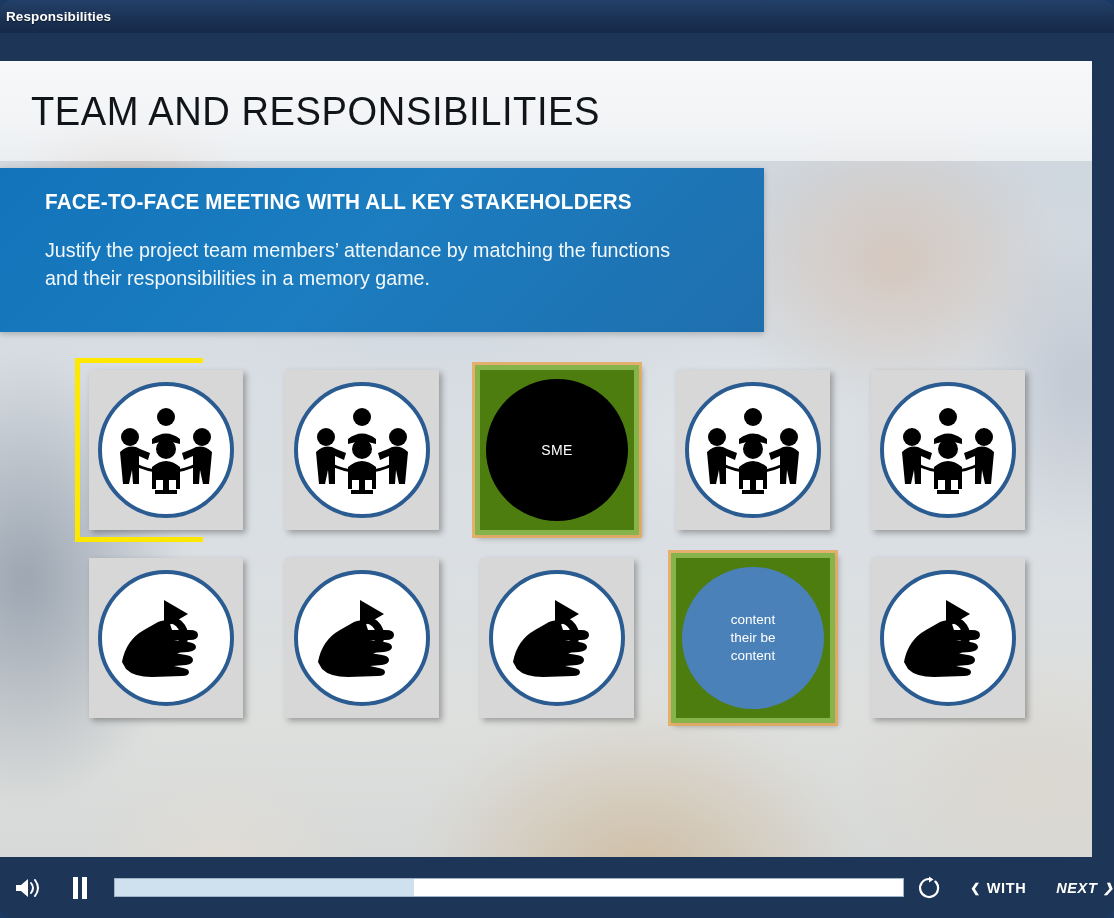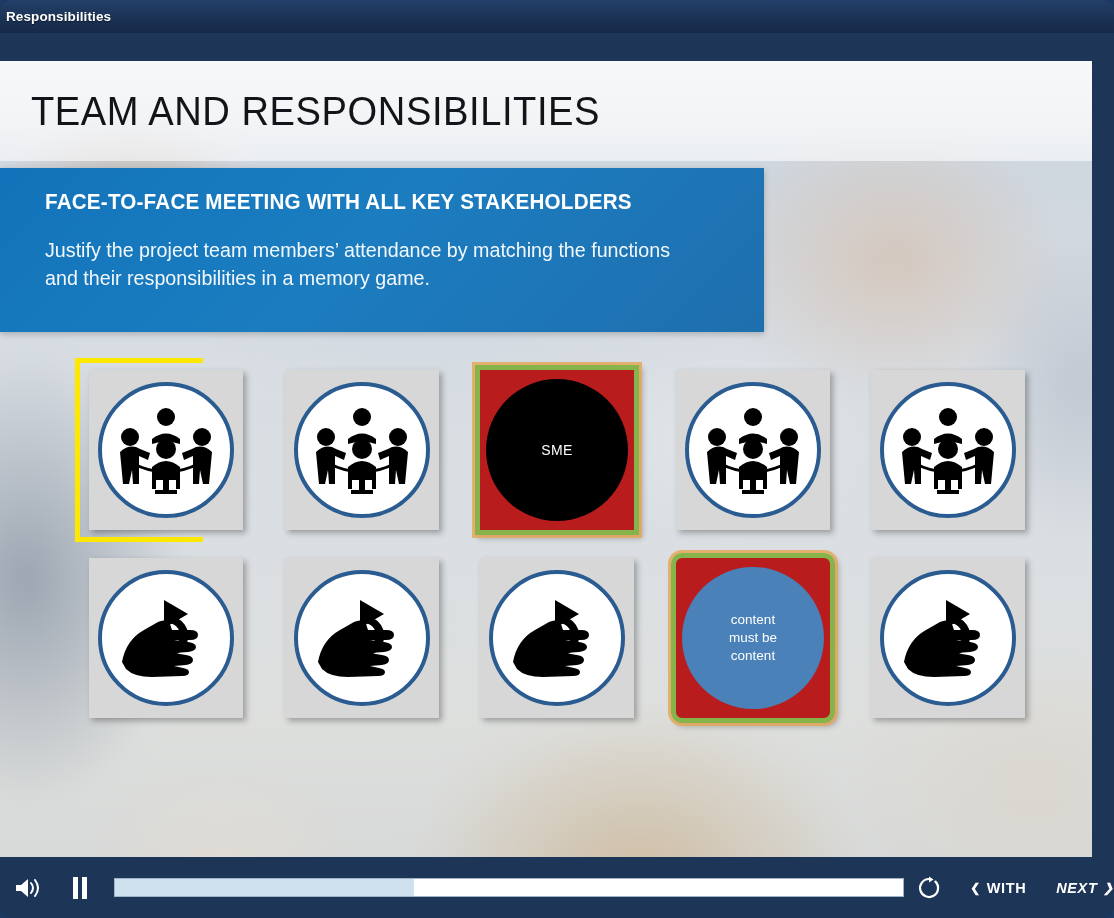--- a/index.html
+++ b/index.html
@@ -107,28 +107,28 @@
     display:flex; align-items:center; justify-content:center;
   }
   .memory-card.col-0{ left:0; }
   .memory-card.col-1{ left:196px; }
   .memory-card.col-2{ left:391px; }
   .memory-card.col-3{ left:587px; }
   .memory-card.col-4{ left:782px; }
 
   
   .memory-card.flipped{
-    background:#b91c1c;
+    background:#4d7c0f;
     border:5px solid #86b44a;
     outline:3px solid rgba(230,168,90,.85);
     outline-offset:0px;
     width:164px; height:170px; top:-5px;
   }
   .memory-card.flipped.col-2{ left:-5px; }
-  .memory-card.flipped.col-3{ left:-5px;border-radius:11px; }
+  .memory-card.flipped.col-3{ left:-5px; }
 
   
   #focus-bracket{
     position:absolute; left:-14px; top:-12px;
     width:128px; height:184px;
     border:5px solid #ffe800;
     border-right:none;
     box-sizing:border-box;
     pointer-events:none;
   }
@@ -345,21 +345,21 @@
                 <path d="M50 4 l24 14 -24 14 z"></path>
               </g>
             </svg>
           </div>
         </div>
 
         <div class="memory-card flipped col-3" style="left:582px;">
           <div class="card-blue-circle">
             <div class="card-face-label">
               <span>content</span><br>
-              <span>must be</span><br>
+              <span>their be</span><br>
               <span>content</span>
             </div>
           </div>
         </div>
 
         <div class="memory-card col-4">
           <div class="card-circle-ring">
             <svg width="104" height="84" viewBox="0 0 104 84">
               <g fill="#000000">
                 <path d="M8 66 q4 -22 22 -32 l14 -8 q8 -4 12 2 l2 6 18 0 q8 0 8 5 0 5 -8 5 l-16 0 14 2 q8 1 8 5 0 4 -8 5 l-14 1 12 2 q7 1 7 5 0 4 -7 5 l-12 1 9 2 q6 1 6 4 0 4 -7 4 l-30 1 q-18 0 -26 -8 z"></path>

